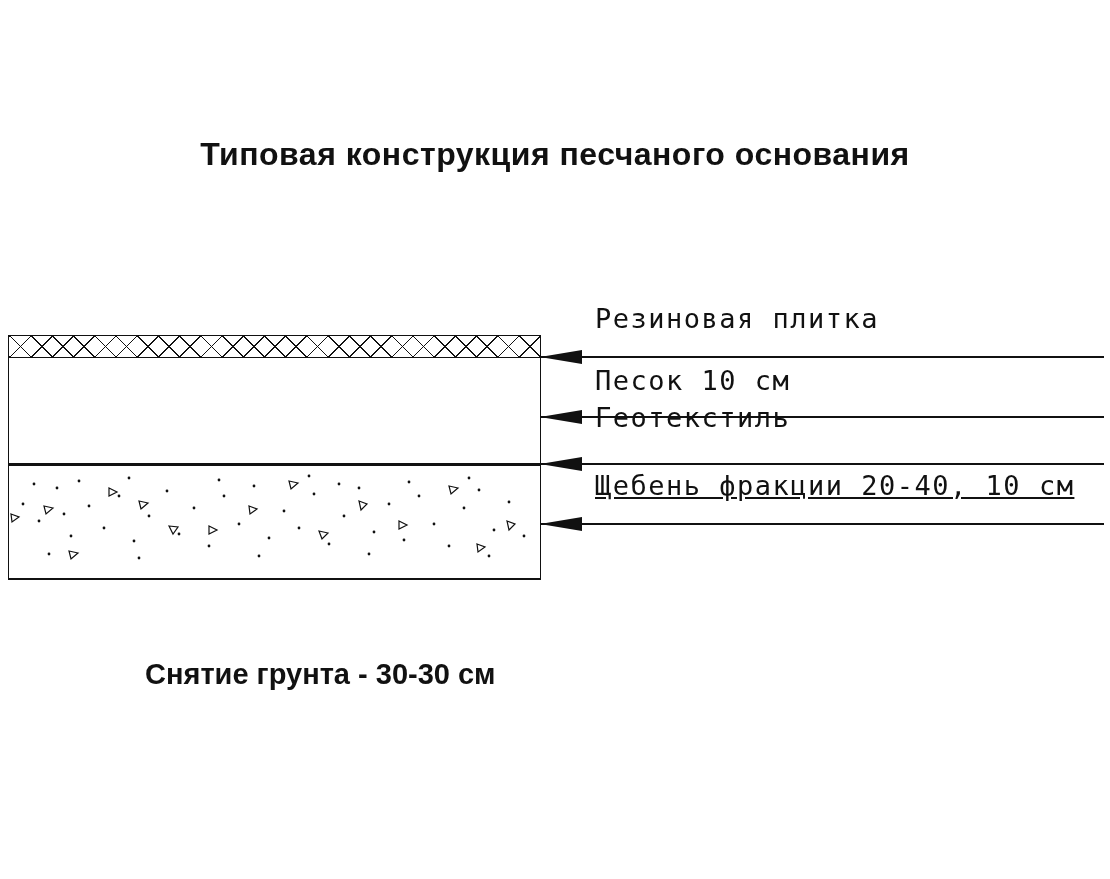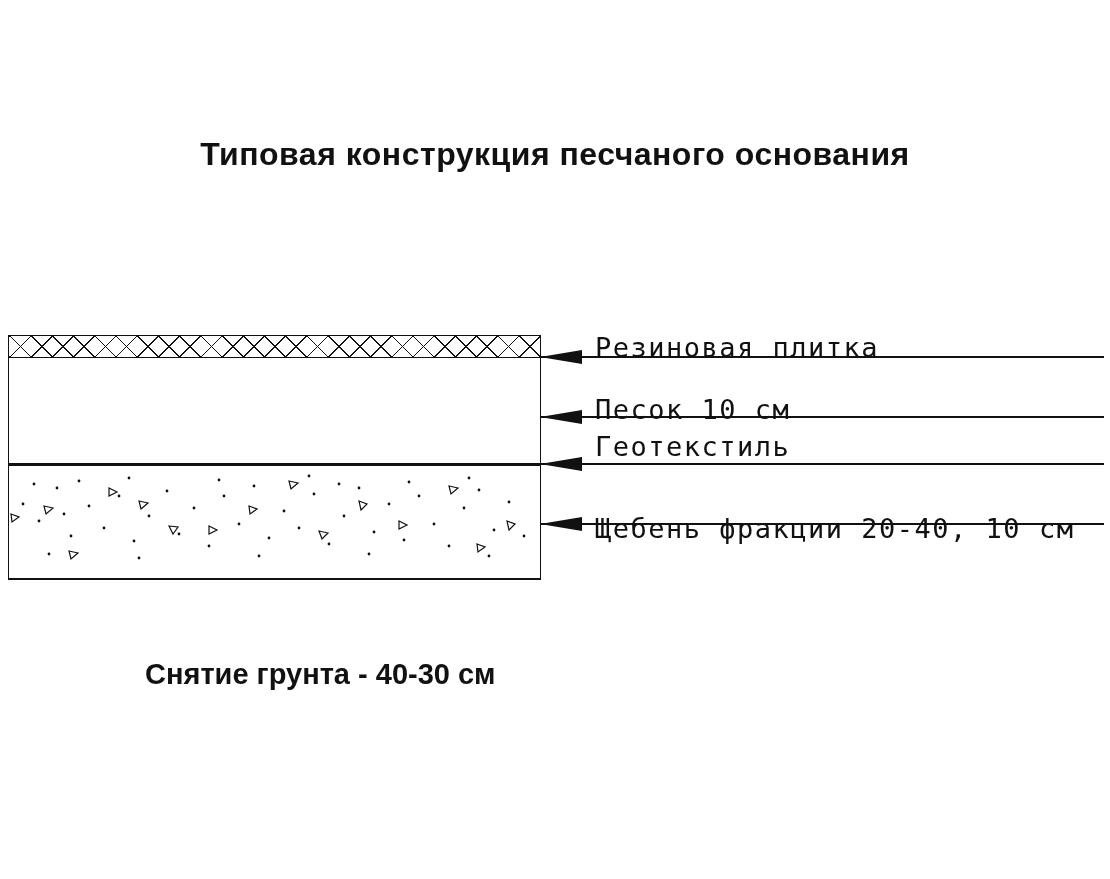--- a/index.html
+++ b/index.html
@@ -85,26 +85,25 @@
     border-right: 42px solid #111;
   }
   .callout-label {
     position: absolute;
     left: 595px;
     font-family: "DejaVu Sans Mono", monospace;
     font-size: 27px;
     letter-spacing: 1.5px;
     white-space: nowrap;
     color: #111111;
-    margin-top: 29px;
   }
   .lbl-1 { top: 303px; }
   .lbl-2 { top: 365px; }
   .lbl-3 { top: 402px; }
-  .lbl-4 { top: 484px; }
+  .lbl-4 { top: 470px; text-decoration: underline; }
   .line-1 { top: 356px; }
   .line-2 { top: 416px; }
   .line-3 { top: 463px; }
   .line-4 { top: 523px; }
 </style>
 </head>
 <body>
 
 <div class="page">
 
@@ -208,15 +207,15 @@
     </div>
   </div>
 
   <div>
     <div class="callout-label lbl-4">Щебень фракции 20-40, 10 см</div>
     <div class="callout-line line-4">
       <span class="leader-arrow"></span>
     </div>
   </div>
 
-  <div class="footer-note">Снятие грунта - 40-30 см</div>
+  <div class="footer-note">Снятие грунта - 30-30 см</div>
 
 </div>
 
 </body></html>

